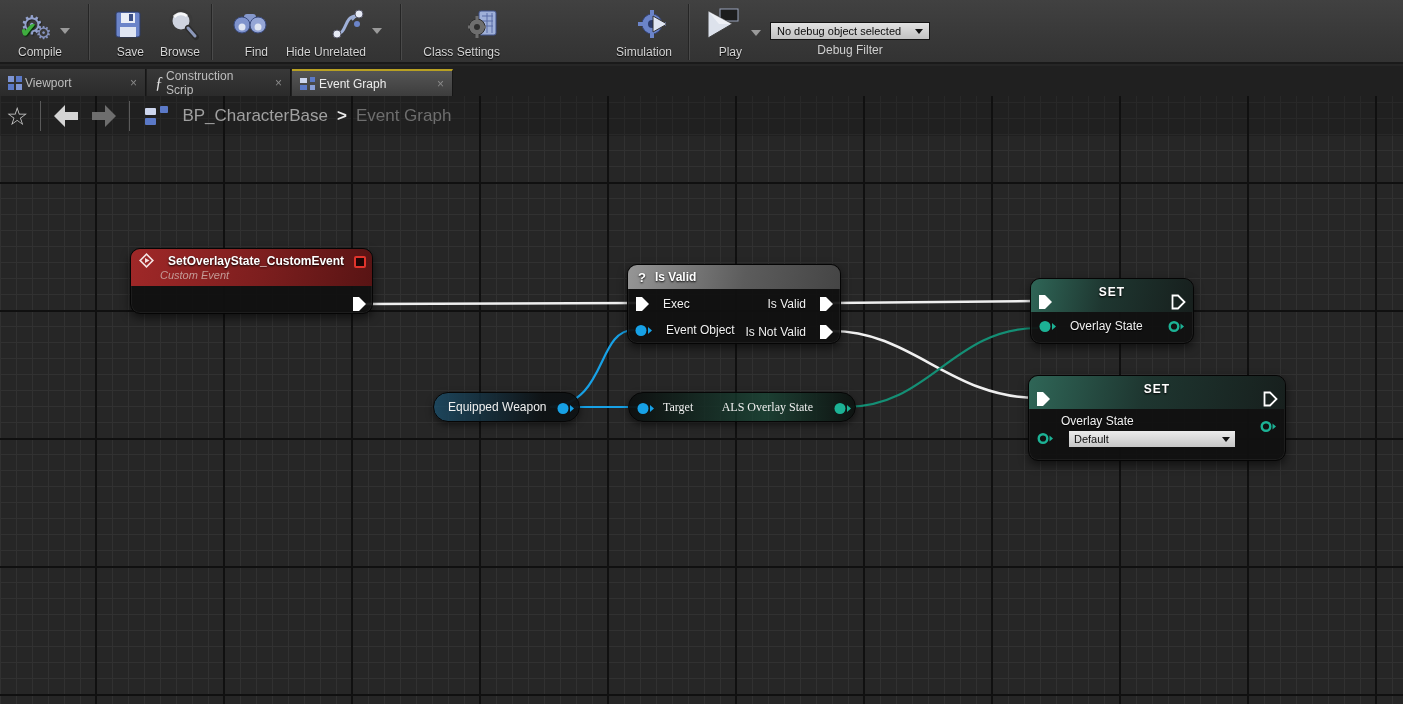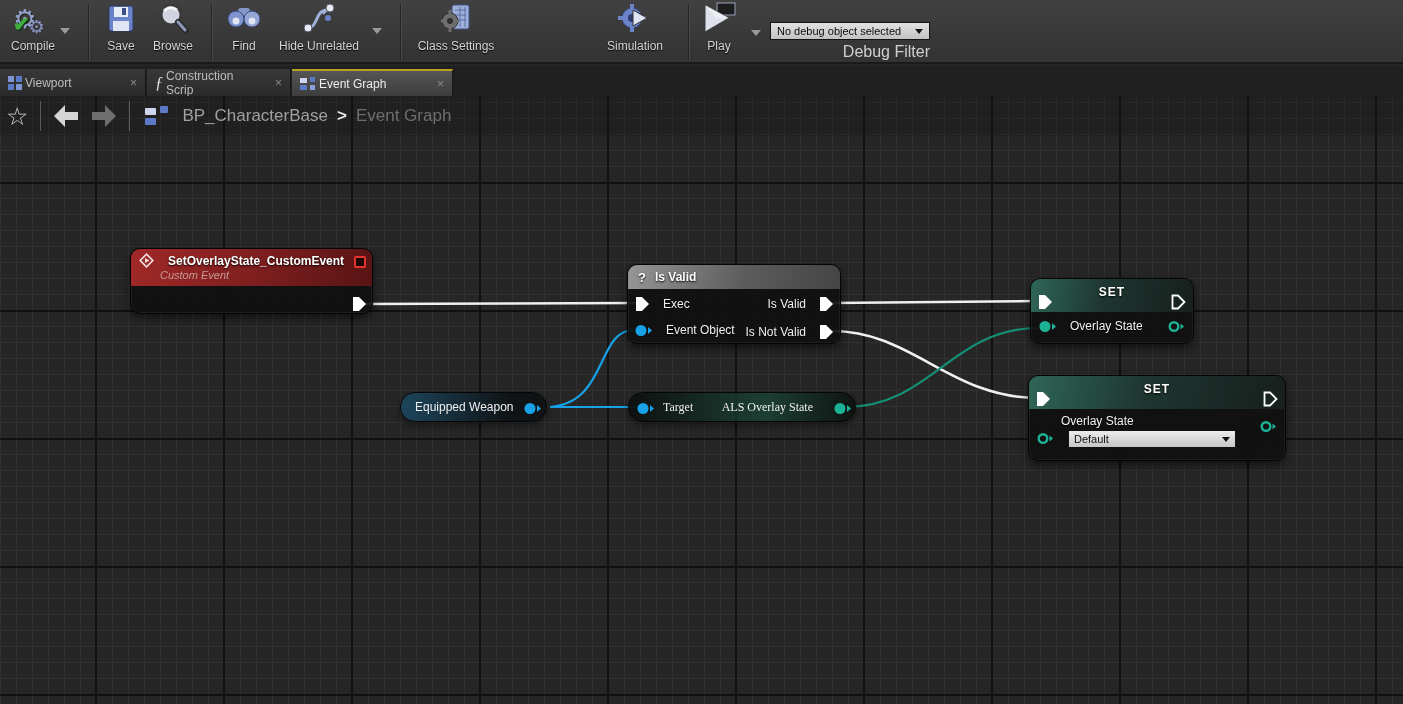--- a/index.html
+++ b/index.html
@@ -5,41 +5,41 @@
   * { margin:0; padding:0; box-sizing:border-box; }
   body { background:#111; font-family:"Liberation Sans", sans-serif; }
   .screen { position:relative; width:1403px; height:704px; overflow:hidden; background:#262626; }
 
   
   .dock-strip { position:absolute; left:215px; top:0; width:1025px; height:4px; background:#000; }
 
   
   .toolbar { position:absolute; left:0; top:0; width:1403px; height:64px;
              background:linear-gradient(#414141,#383838 60%,#333); border-bottom:2px solid #1a1a1a; }
-  .tbtn { position:absolute; top:0; height:60px; display:flex; flex-direction:column;
-          align-items:center; justify-content:flex-start; cursor:pointer; }
+  .tbtn { position:absolute; top:6px; height:60px; display:flex; flex-direction:column;
+          align-items:flex-end; justify-content:flex-start; cursor:pointer; }
   .ticon { height:38px; display:flex; align-items:center; justify-content:center; }
   .tlabel { font-size:12px; color:#d4d4d4; white-space:nowrap; margin-top:1px;
             text-shadow:0 1px 1px #000; }
   .tsep { position:absolute; top:4px; width:2px; height:56px;
           background:linear-gradient(90deg,#252525 50%,#4a4a4a 50%); }
   .darr { position:absolute; width:0; height:0; border-left:5px solid transparent;
           border-right:5px solid transparent; border-top:6px solid #9a9a9a; }
   .ic-gear-big::before { content:"⚙"; font-size:26px; color:#93a1cc; text-shadow:1px 1px 1px #222; }
   .ic-gear-small::before { content:"⚙"; font-size:18px; color:#8794c0; position:relative; left:-8px; top:8px; }
   .ic-check::before { content:"✔"; font-size:20px; color:#3fae3f; font-weight:bold;
                       position:absolute; left:2px; top:12px; text-shadow:1px 1px 1px #0a2a0a; }
   .combo { position:absolute; left:770px; top:22px; width:160px; height:18px;
            background:linear-gradient(#e2e2e2,#c2c2c2); border:1px solid #141414;
            display:flex; align-items:center; padding:0 6px; cursor:pointer; }
   .combo .ctext { font-size:11px; color:#0b0b0b; flex:1; white-space:nowrap; }
   .combo .carr { width:0; height:0; border-left:4px solid transparent; border-right:4px solid transparent;
                  border-top:5px solid #111; }
-  .combo-label { position:absolute; left:770px; top:43px; width:160px; text-align:right;
-                 font-size:16px; color:#cfcfcf; }
+  .combo-label { position:absolute; left:770px; top:43px; width:160px; text-align:center;
+                 font-size:12px; color:#cfcfcf; }
 
   
   .tabbar { position:absolute; left:0; top:66px; width:1403px; height:30px; background:#202020; }
   .tab { position:absolute; top:3px; height:27px; display:flex; align-items:center; gap:3px;
          padding:0 8px; font-size:12px; color:#bdbdbd; cursor:pointer;
          background:linear-gradient(#383838,#2b2b2b); border-right:1px solid #161616; }
   .tab.active { background:linear-gradient(#555,#3d3d3d); color:#ececec;
                 border-top:2px solid #b8a023; }
   .tab .tclose { margin-left:auto; color:#8a8a8a; font-size:12px; padding-left:10px; cursor:pointer; }
   .ic-fn::before { content:"ƒ"; font-style:italic; font-family:"Liberation Serif",serif;
@@ -327,21 +327,21 @@
           </svg>
       </div>
       <div class="pinrow" style="right:6px;top:59px">
         <span class="pintext">Is Not Valid</span>
         <svg class="pin" width="15" height="16" viewBox="0 0 15 16">
             <path d="M1 1 h6 l7 7 -7 7 h-6 z" fill="#fff"></path>
           </svg>
       </div>
     </div>
 
-    <div class="pill pill-ew" style="left:400px;top:296px;width:147px">
+    <div class="pill pill-ew" style="left:433px;top:296px;width:147px">
       <span style="padding-left:14px">Equipped Weapon</span>
       <svg class="pin" style="position:absolute;right:4px;top:9px" width="18" height="13" viewBox="0 0 18 13">
           <circle cx="6" cy="6.5" r="5.5" fill="#17a1e6"></circle>
           <path d="M13 3 L17 6.5 L13 10 Z" fill="#17a1e6"></path>
         </svg>
     </div>
 
     <div class="pill pill-als" style="left:628px;top:296px;width:228px">
       <svg class="pin" style="position:absolute;left:8px;top:9px" width="18" height="13" viewBox="0 0 18 13">
           <circle cx="6" cy="6.5" r="5.5" fill="#17a1e6"></circle>

